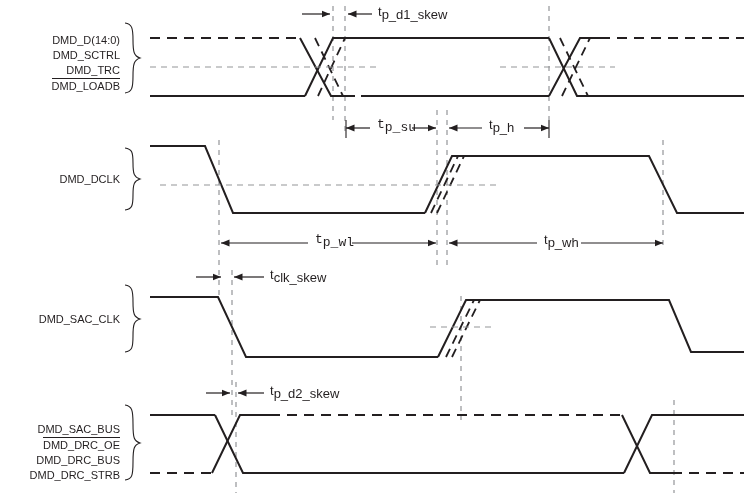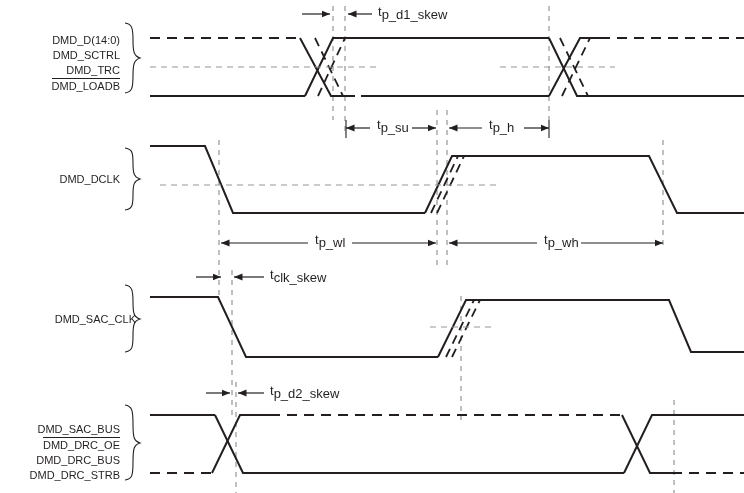--- a/index.html
+++ b/index.html
@@ -183,44 +183,44 @@
     <span>DMD_D(14:0)</span><br>
     <span>DMD_SCTRL</span><br>
     <span>DMD_TRC</span><br>
     <span class="ovl">DMD_LOADB</span>
   </div>
 
   <div class="lbl" style="left:8px; top:172px; width:112px;">
     <span>DMD_DCLK</span>
   </div>
 
-  <div class="lbl" style="left:16px; top:312px; width:120px;text-align:right;">
+  <div class="lbl" style="left:0px; top:312px; width:120px;text-align:right;">
     <span>DMD_SAC_CLK</span>
   </div>
 
   <div class="lbl" style="left:0px; top:410px; width:120px;margin-top:12px;">
     <span>DMD_SAC_BUS</span><br>
     <span class="ovl">DMD_DRC_OE</span><br>
     <span>DMD_DRC_BUS</span><br>
     <span>DMD_DRC_STRB</span>
   </div>
 
   <div class="tlabel" style="left:378px; top:4px;">
     <span>t</span><sub>p_d1_skew</sub>
   </div>
 
-  <div class="tlabel" style="left:377px; top:117px;">
+  <div class="tlabel" style="left:377px; top:117px;font-family:Liberation Mono, monospace;">
     <span>t</span><sub>p_su</sub>
   </div>
 
   <div class="tlabel" style="left:489px; top:117px;">
     <span>t</span><sub>p_h</sub>
   </div>
 
-  <div class="tlabel" style="left:315px; top:232px;">
+  <div class="tlabel" style="left:315px; top:232px;font-family:Liberation Mono, monospace;">
     <span>t</span><sub>p_wl</sub>
   </div>
 
   <div class="tlabel" style="left:544px; top:232px;">
     <span>t</span><sub>p_wh</sub>
   </div>
 
   <div class="tlabel" style="left:270px; top:267px;">
     <span>t</span><sub>clk_skew</sub>
   </div>

